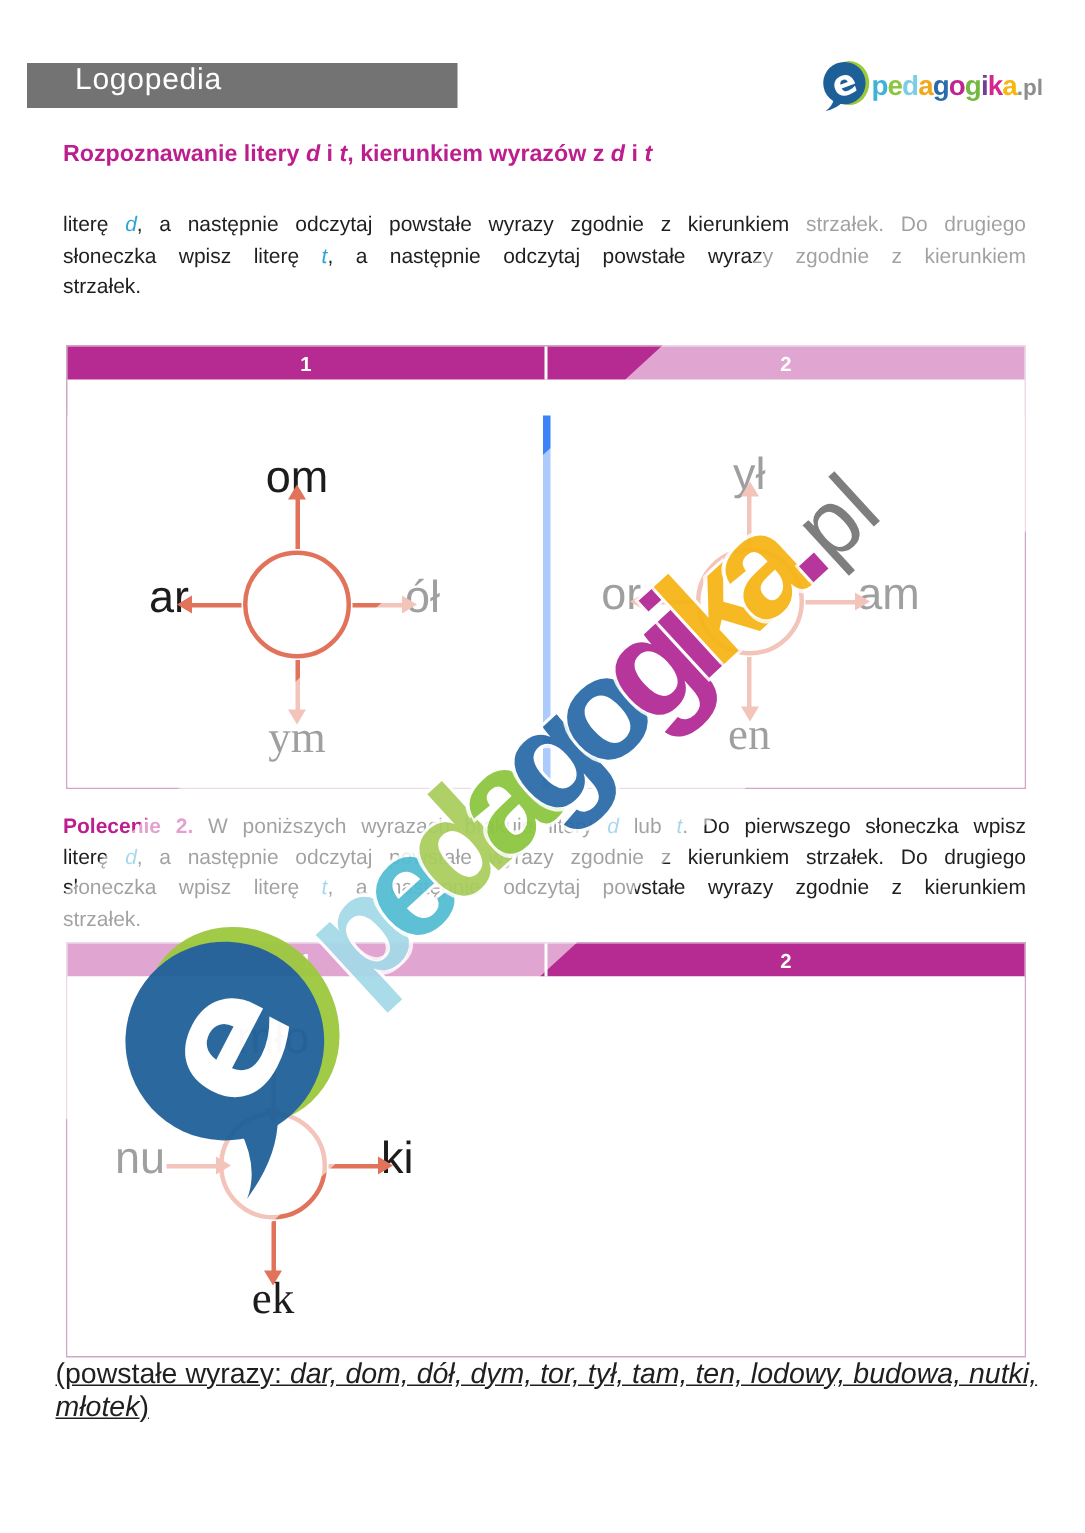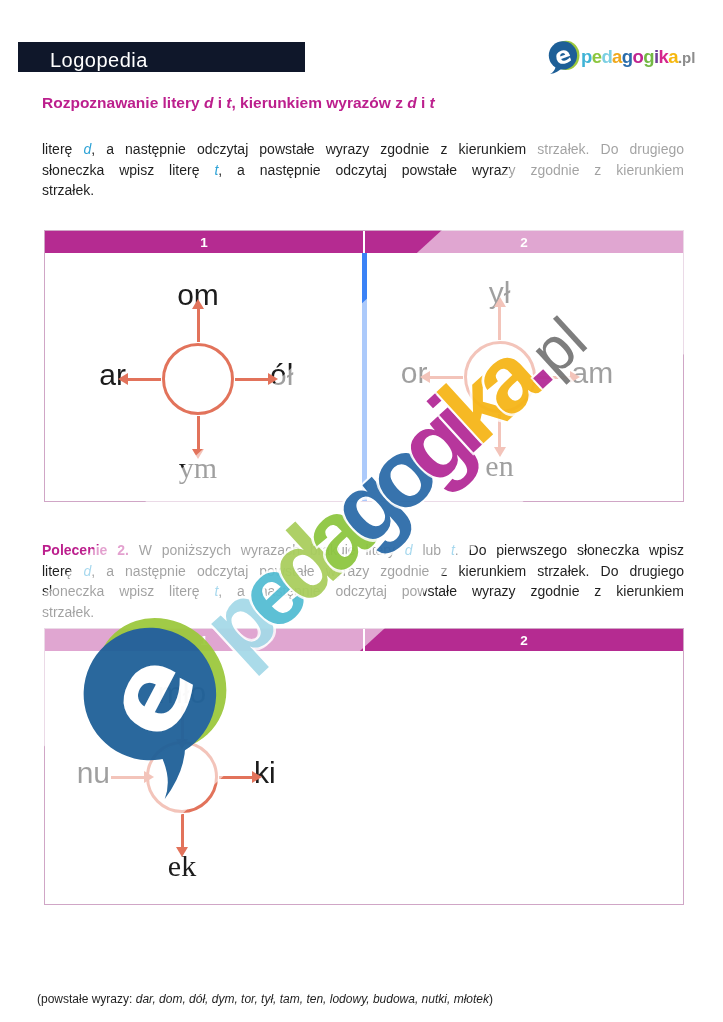--- a/index.html
+++ b/index.html
@@ -1,22 +1,22 @@
 <!DOCTYPE html>
 <html><head>
 <meta charset="utf-8">
 <style>
   html,body{margin:0;padding:0;background:#fff;}
   .page{position:relative;width:723px;height:1022px;background:#ffffff;overflow:hidden;
         font-family:"Liberation Sans","DejaVu Sans",sans-serif;color:#1e1e1e;}
 
   
-  .hbar{position:absolute;left:18px;top:42px;width:287px;height:30px;background:#0f172a;
+  .hbar{position:absolute;left:18px;top:42px;width:287px;height:30px;background:#737373;
         color:#fff;font-size:20px;font-weight:400;letter-spacing:.5px;
-        display:flex;align-items:flex-end;padding-left:32px;box-sizing:border-box;}
+        display:flex;align-items:flex-start;padding-left:32px;box-sizing:border-box;}
   .logo{position:absolute;left:548px;top:39px;display:flex;align-items:center;}
   .logo .mark{width:32px;height:36px;display:block;}
   .logo-letters{font-size:18.5px;font-weight:bold;letter-spacing:-0.6px;margin-left:1px;}
   .logo-letters .tld{font-size:15px;font-weight:600;letter-spacing:0;}
 
   
   .title{position:absolute;left:42px;top:94px;width:620px;font-size:15.5px;font-weight:bold;color:#bc1f8d;}
   .para{position:absolute;left:42px;width:642px;font-size:14px;line-height:20.6px;color:#1f1f1f;}
   .p1{top:139px;} .p2{top:540px;}
   .jline{text-align:justify;text-align-last:justify;}
@@ -25,21 +25,21 @@
   .lt{color:#2ea3d6;font-style:italic;}
   .it{font-style:italic;}
 
   
   .wtable{position:absolute;left:44px;width:640px;background:#fff;border:1px solid #d0a6c6;box-sizing:border-box;}
   .t1{top:230px;} .t2{top:628px;}
   .thead{display:flex;height:22px;background:#b52b91;}
   .thead .th{flex:1;color:#fff;font-size:13.5px;font-weight:bold;display:flex;align-items:center;justify-content:center;}
   .thead .th + .th{border-left:2px solid #fff;}
   .tbody{display:flex;}
-  .t1 .tbody{height:248px;} .t2 .tbody{height:253px;}
+  .t1 .tbody{height:248px;margin-top:24px;} .t2 .tbody{height:253px;}
   .td{flex:1;position:relative;background:#fff;}
   .td + .td{border-left:5px solid #3b82f6;}
 
   
   .sun{position:absolute;inset:0;}
   .word{position:absolute;font-size:30px;line-height:34px;color:#1c1c1c;white-space:nowrap;}
   .w-top{left:var(--cx);top:calc(var(--cy) - 101px);transform:translateX(-50%);}
   .w-bottom{left:var(--cx);top:calc(var(--cy) + 72px);transform:translateX(-50%);font-family:Liberation Serif, serif;}
   .w-left{top:calc(var(--cy) - 21px);left:calc(var(--cx) - 72px);transform:translateX(-100%);}
   .w-right{top:calc(var(--cy) - 21px);left:calc(var(--cx) + 72px);}
@@ -64,21 +64,21 @@
   .watermark{position:absolute;left:103px;top:654px;width:820px;height:185px;display:flex;align-items:center;
              transform-origin:0 50%;transform:rotate(-42.5deg);z-index:5;opacity:.94;}
   .watermark .mark{width:150px;height:168px;flex:0 0 auto;}
   .wm-letters{font-size:96px;font-weight:bold;letter-spacing:-13px;white-space:nowrap;margin-left:6px;
               text-shadow:2px 2px 0 rgba(255,255,255,.85),-2px -2px 0 rgba(255,255,255,.85),
                           2px -2px 0 rgba(255,255,255,.85),-2px 2px 0 rgba(255,255,255,.85);}
   .wm-letters .wdot{letter-spacing:-4px;}
   .wm-letters .wpl{font-size:62px;font-weight:400;letter-spacing:0;}
 
   
-  .footer{position:absolute;left:37px;top:992px;width:660px;font-size:12px;color:#1f1f1f;}
+  .footer{position:absolute;left:37px;top:906px;width:660px;font-size:19px;color:#1f1f1f;text-decoration:underline;}
 
   .mark text{font-family:"DejaVu Sans","Liberation Sans",sans-serif;}
 </style>
 </head>
 <body>
 
 <div class="page">
 
   <div class="hbar">
     <span>Logopedia</span>

